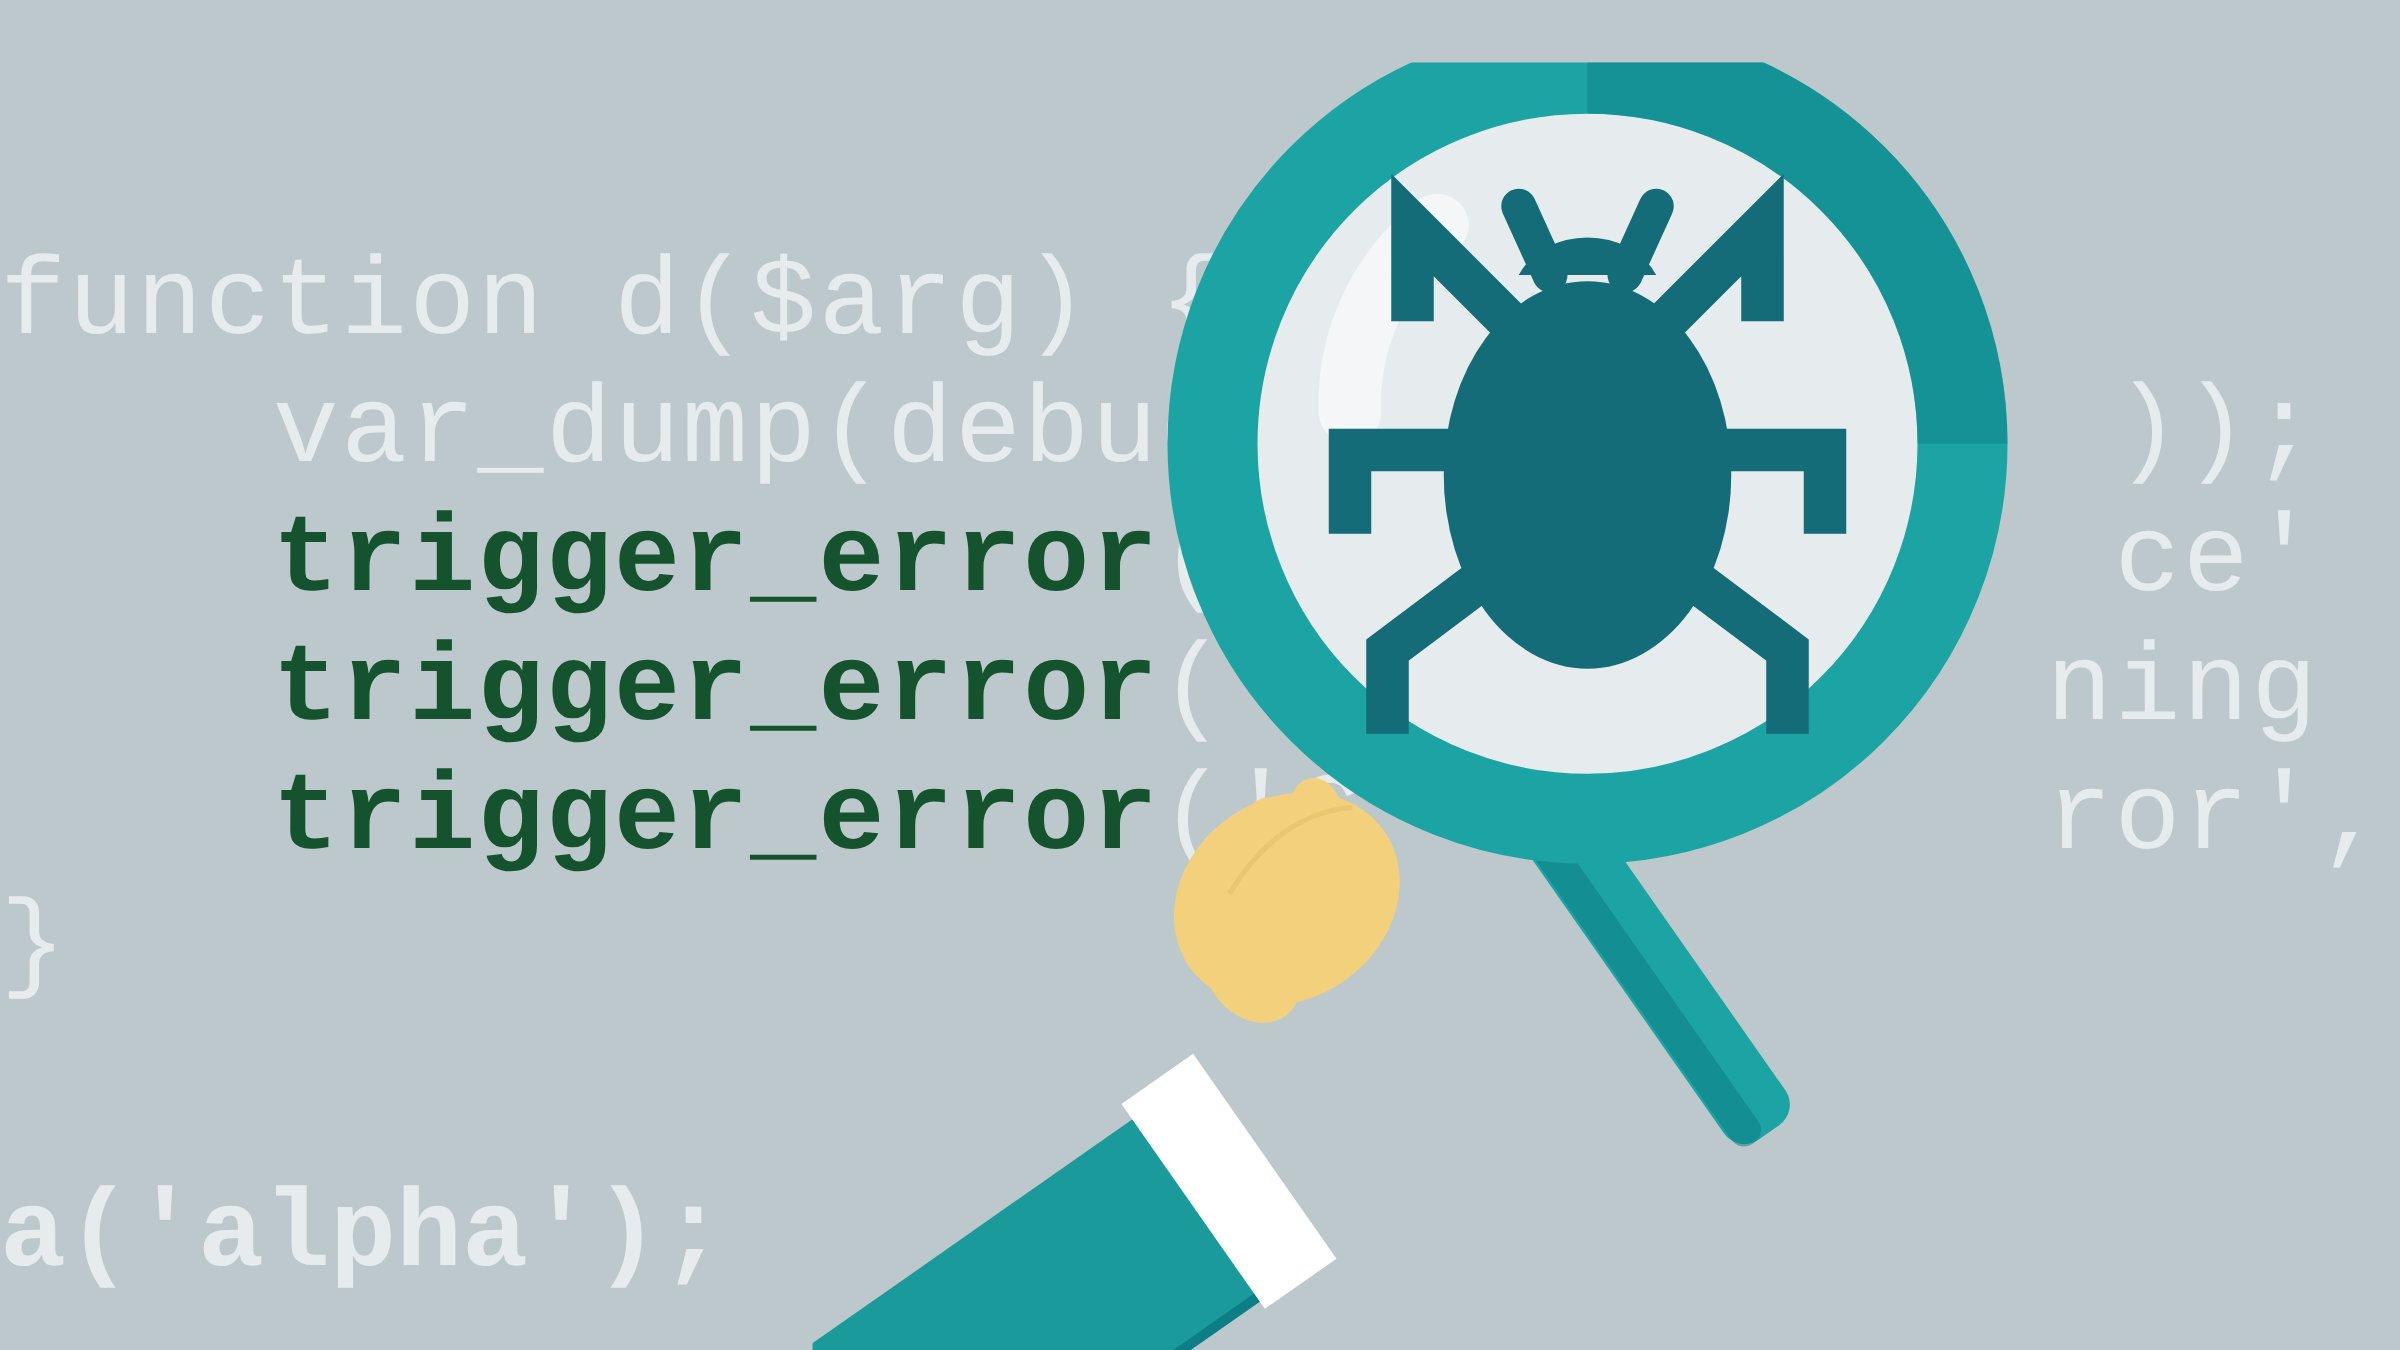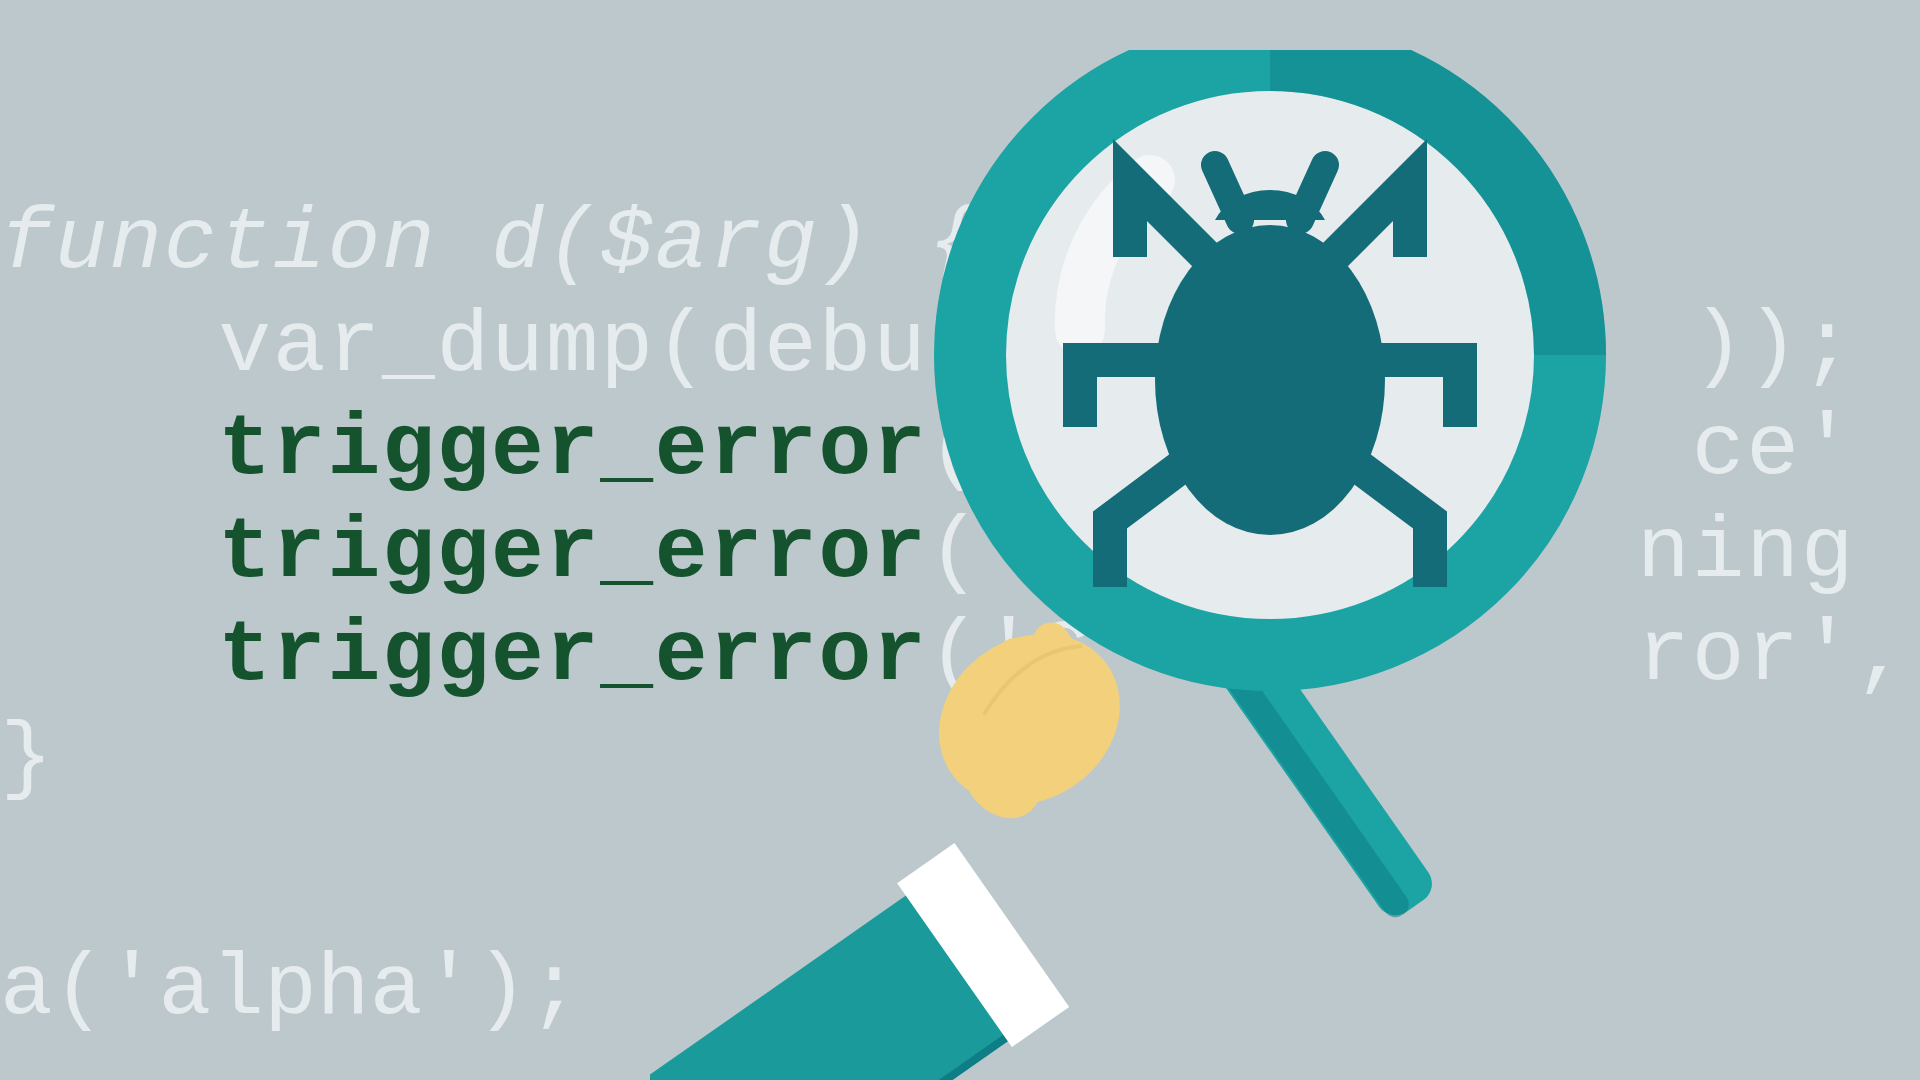--- a/index.html
+++ b/index.html
@@ -1,21 +1,21 @@
 <!DOCTYPE html>
 <html><head>
 <meta charset="utf-8">
 <style>
 html,body{margin:0;padding:0;width:1920px;height:1080px;overflow:hidden;background:#bcc8cc;font-family:'Courier New',monospace}
 .stage{position:relative;width:1920px;height:1080px}
 .code{position:absolute;left:0;top:90px;white-space:pre;font-size:88px;line-height:1.17;letter-spacing:.02em;font-weight:500}
 .faint{color:#e6ebee}
 .teal{color:#14532d;font-weight:600}
-.ital{font-style:italic}
-.call{position:absolute;left:0;top:940px;white-space:pre;font-size:88px;color:#e6ebee;font-weight:400}
+.ital{}
+.call{position:absolute;left:0;top:940px;white-space:pre;font-size:88px;color:#e6ebee;font-weight:700}
 .magwrap{position:absolute;left:650px;top:50px;width:1100px;height:1030px;pointer-events:none}
 </style>
 </head>
 <body>
 
 <div class="stage">
 
   <div class="code">
 <span class="faint ital">function</span><span class="faint ital"> d($arg) {</span>
 <span class="faint">    var_dump(debug_            ));</span>

